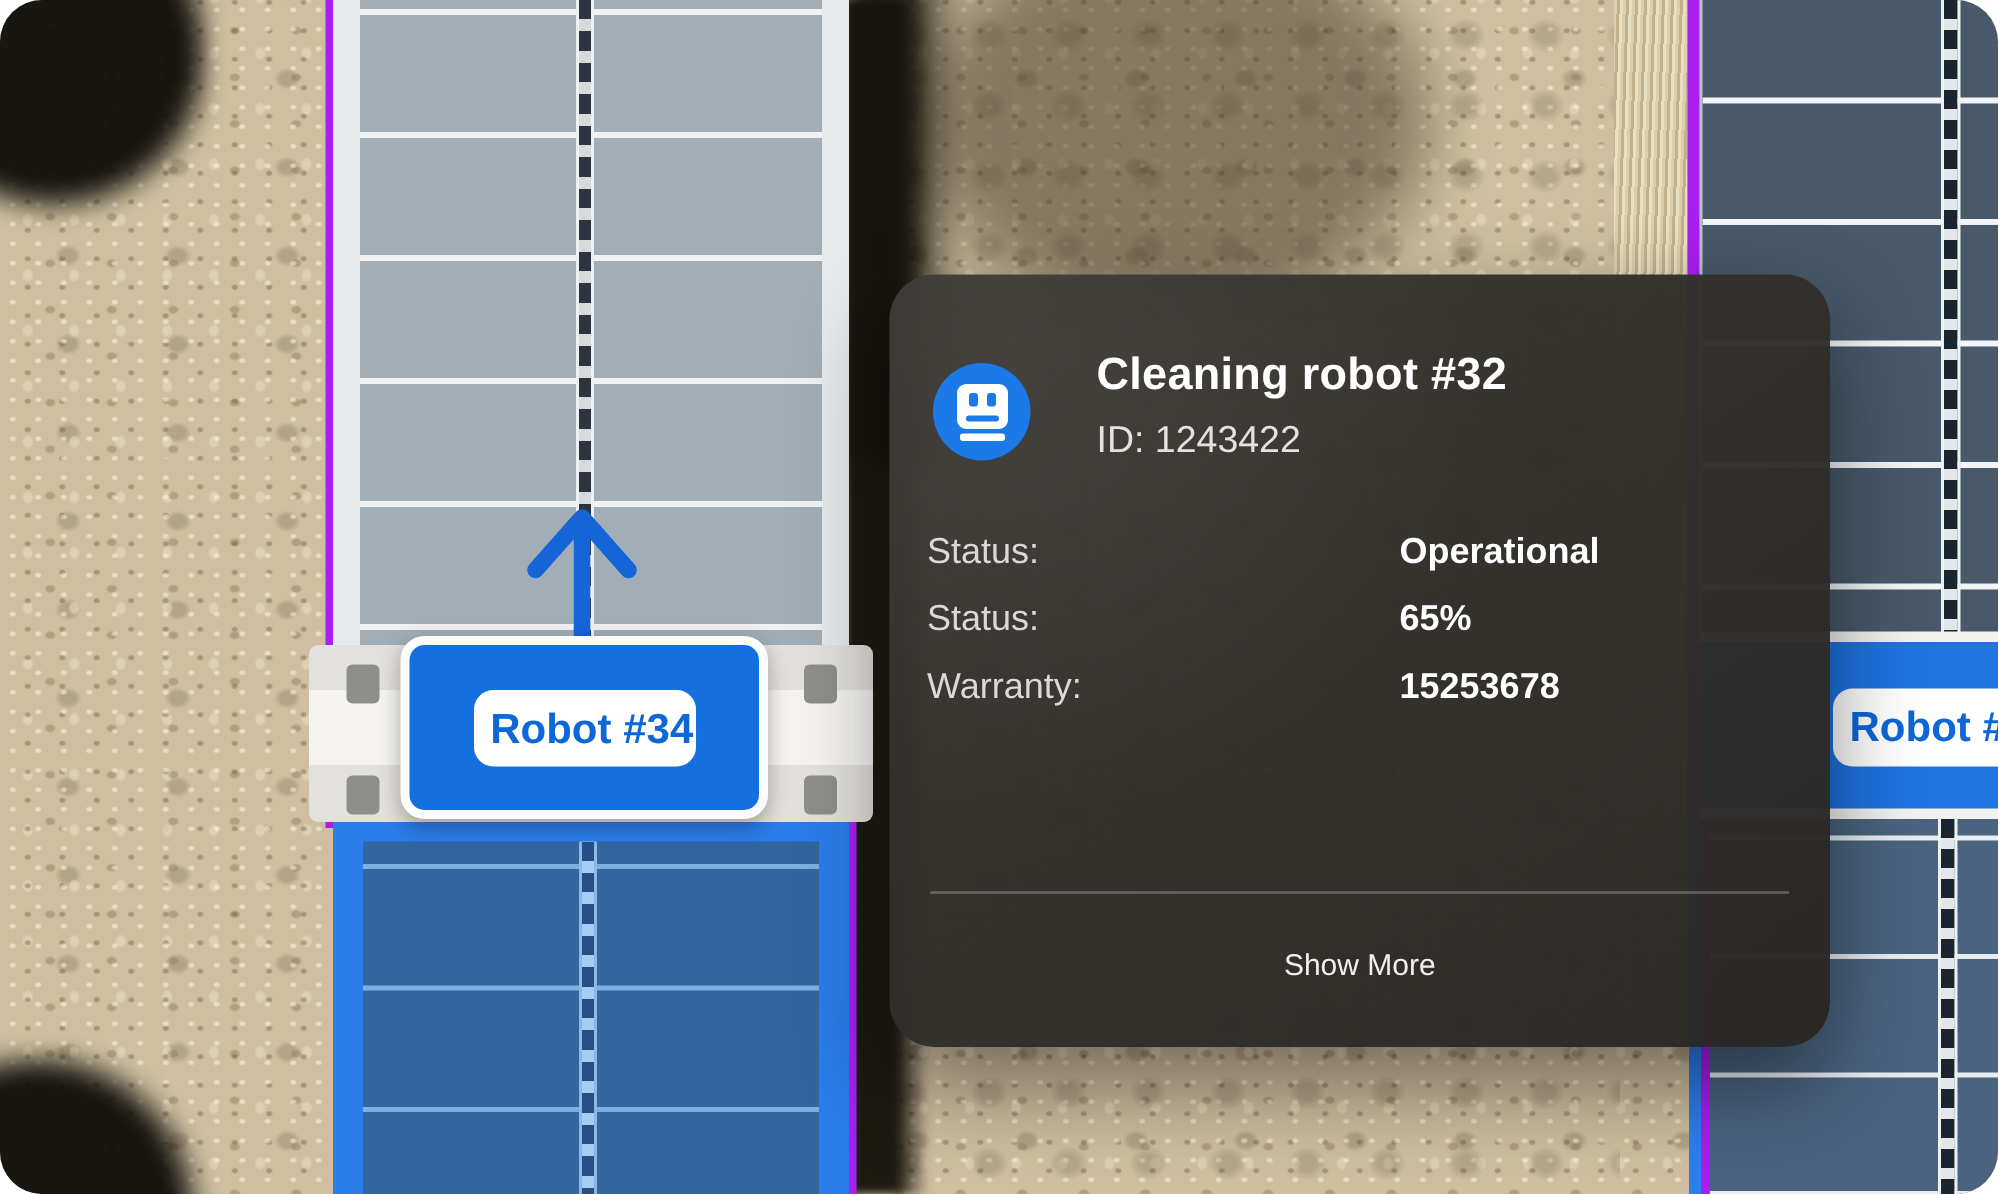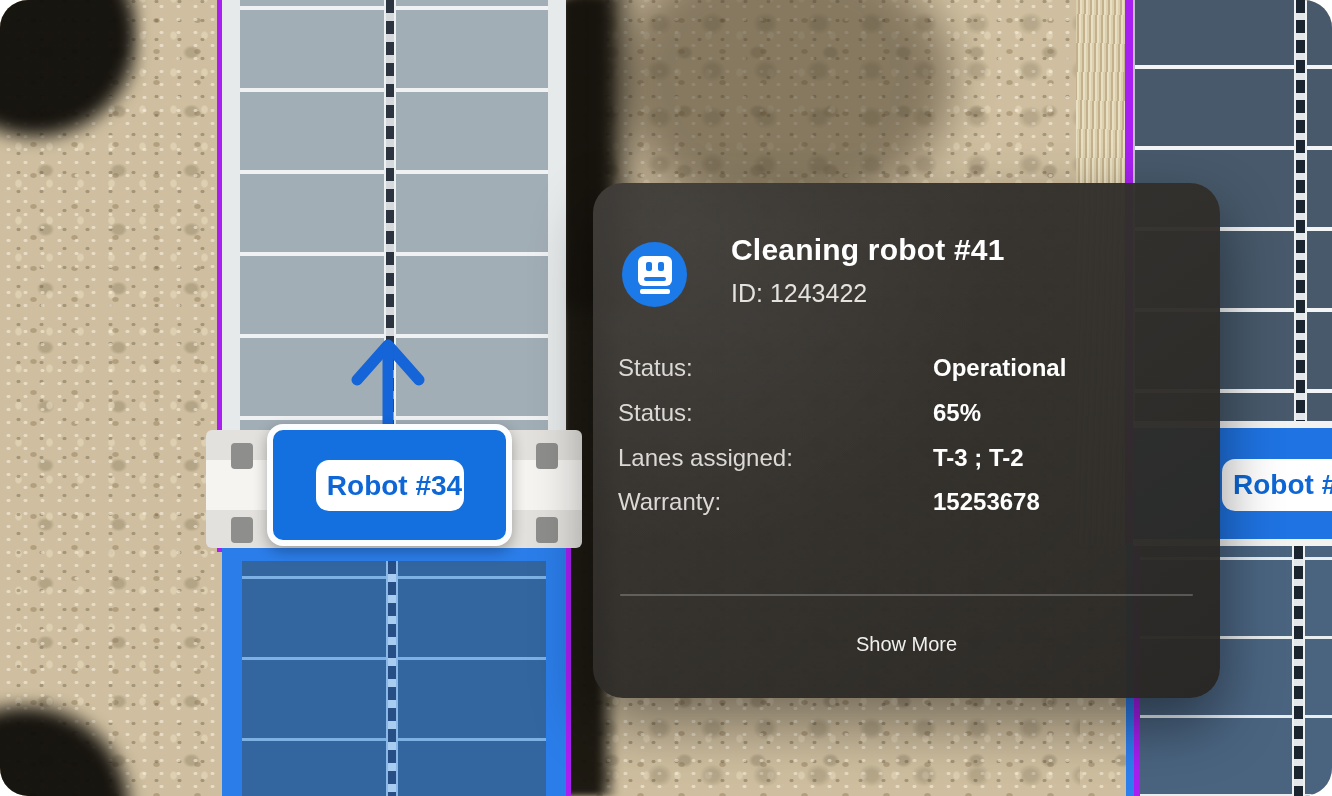--- a/index.html
+++ b/index.html
@@ -186,37 +186,33 @@
 
   <div class="abs card">
     <div class="robot-avatar">
       <div class="bot-head">
         <div class="eye l"></div>
           <div class="eye r"></div>
           <div class="mouth"></div>
       </div>
       <div class="bot-chin"></div>
     </div>
-    <div class="card-title">Cleaning robot #41</div>
+    <div class="card-title">Cleaning robot #32</div>
     <div class="card-id">ID: 1243422</div>
 
     <div class="rows">
       <div class="row">
         <span class="lbl">Status:</span>
         <span class="val">Operational</span>
       </div>
       <div class="row">
         <span class="lbl">Status:</span>
         <span class="val">65%</span>
       </div>
       <div class="row">
-        <span class="lbl">Lanes assigned:</span>
-        <span class="val">T-3 ; T-2</span>
-      </div>
-      <div class="row">
         <span class="lbl">Warranty:</span>
         <span class="val">15253678</span>
       </div>
     </div>
 
     <div class="divider"></div>
     <button class="show-more">Show More</button>
   </div>
 
 </div>

